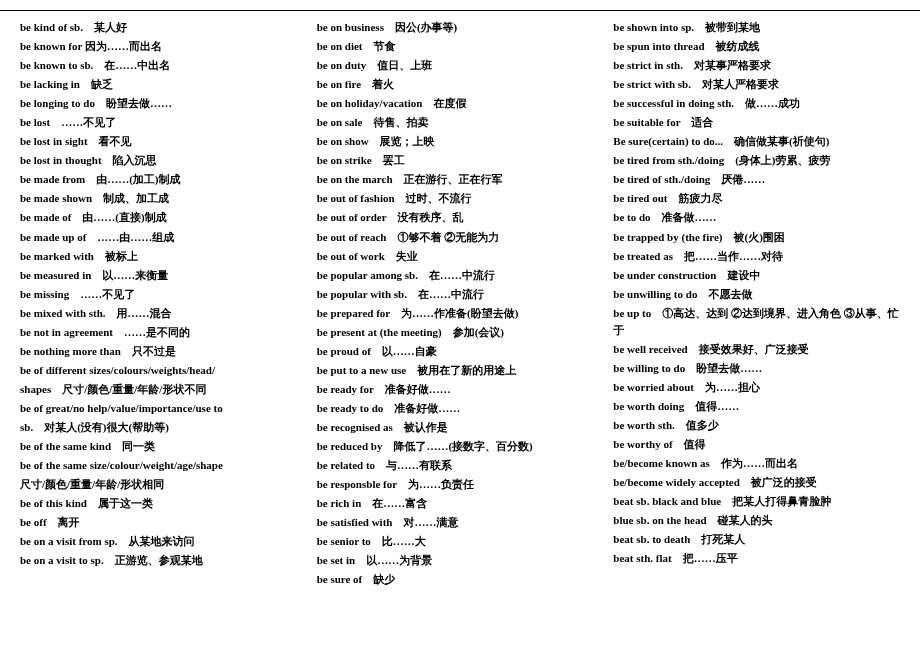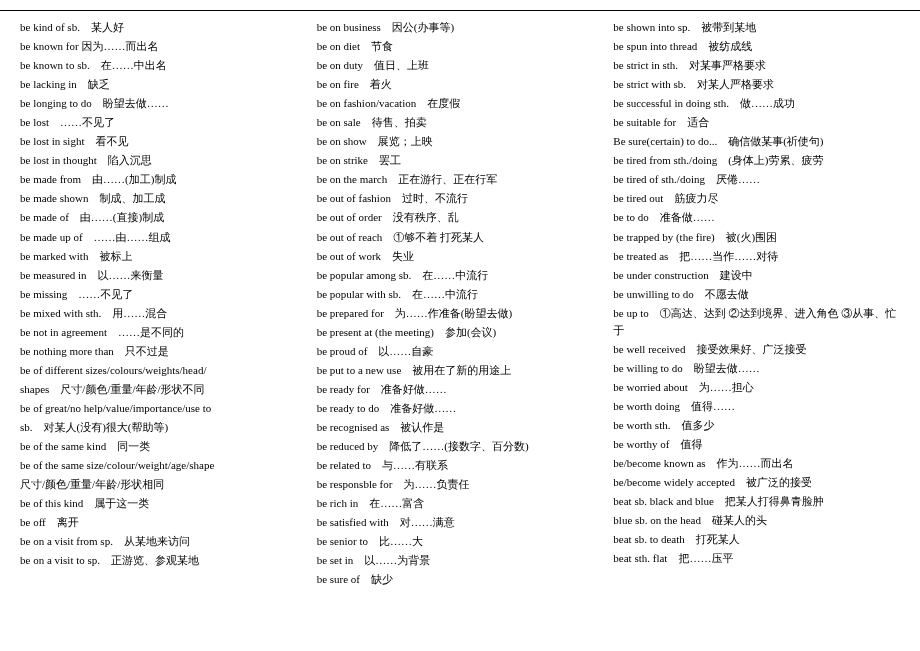--- a/index.html
+++ b/index.html
@@ -29,20 +29,21 @@
     .content {
       display: grid;
       grid-template-columns: 1fr 1fr 1fr;
       gap: 0 10px;
       padding: 8px 20px 8px 20px;
     }
     .column {
       display: flex;
       flex-direction: column;
       gap: 2px;
+      font-weight: bold;
     }
     .entry {
       line-height: 1.55;
       font-size: 11px;
     }
   </style>
 </head>
 <body>
 
 <div class="page-header">
@@ -80,28 +81,28 @@
       <div class="entry">be of this kind　属于这一类</div>
       <div class="entry">be off　离开</div>
       <div class="entry">be on a visit from sp.　从某地来访问</div>
       <div class="entry">be on a visit to sp.　正游览、参观某地</div>
     </div>
   <div class="column" id="col1">
       <div class="entry">be on business　因公(办事等)</div>
       <div class="entry">be on diet　节食</div>
       <div class="entry">be on duty　值日、上班</div>
       <div class="entry">be on fire　着火</div>
-      <div class="entry">be on fashion/vacation　在度假</div>
+      <div class="entry">be on holiday/vacation　在度假</div>
       <div class="entry">be on sale　待售、拍卖</div>
       <div class="entry">be on show　展览；上映</div>
       <div class="entry">be on strike　罢工</div>
       <div class="entry">be on the march　正在游行、正在行军</div>
       <div class="entry">be out of fashion　过时、不流行</div>
       <div class="entry">be out of order　没有秩序、乱</div>
-      <div class="entry">be out of reach　①够不着 打死某人</div>
+      <div class="entry">be out of reach　①够不着 ②无能为力</div>
       <div class="entry">be out of work　失业</div>
       <div class="entry">be popular among sb.　在……中流行</div>
       <div class="entry">be popular with sb.　在……中流行</div>
       <div class="entry">be prepared for　为……作准备(盼望去做)</div>
       <div class="entry">be present at (the meeting)　参加(会议)</div>
       <div class="entry">be proud of　以……自豪</div>
       <div class="entry">be put to a new use　被用在了新的用途上</div>
       <div class="entry">be ready for　准备好做……</div>
       <div class="entry">be ready to do　准备好做……</div>
       <div class="entry">be recognised as　被认作是</div>

